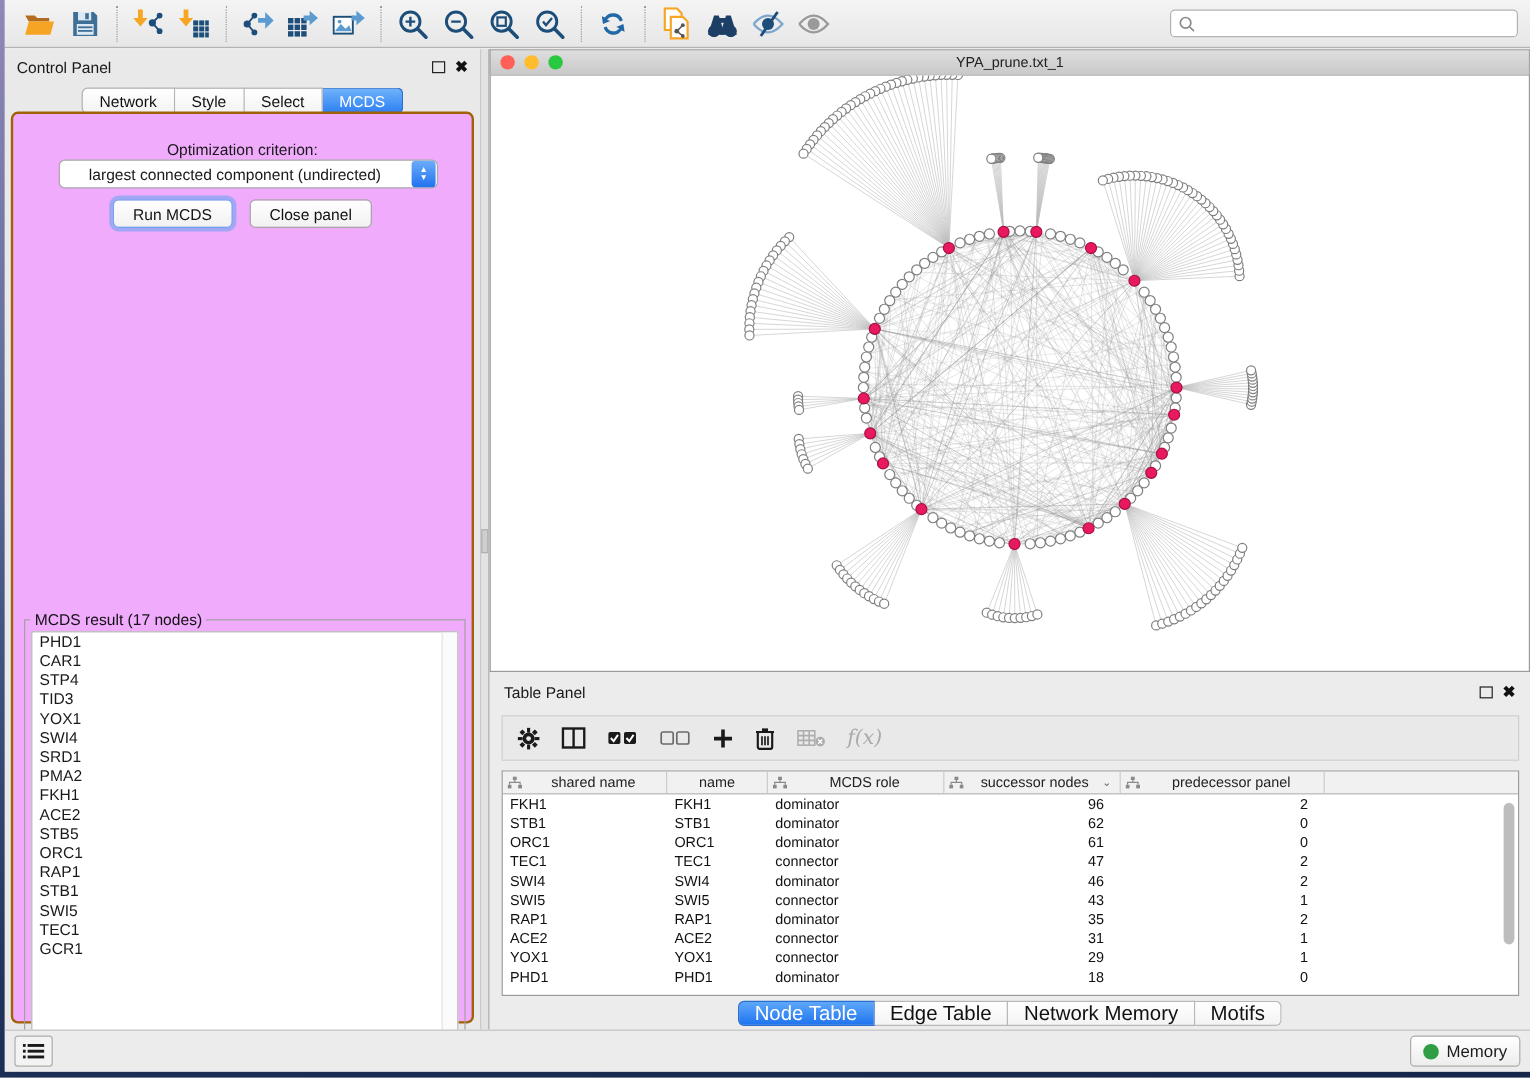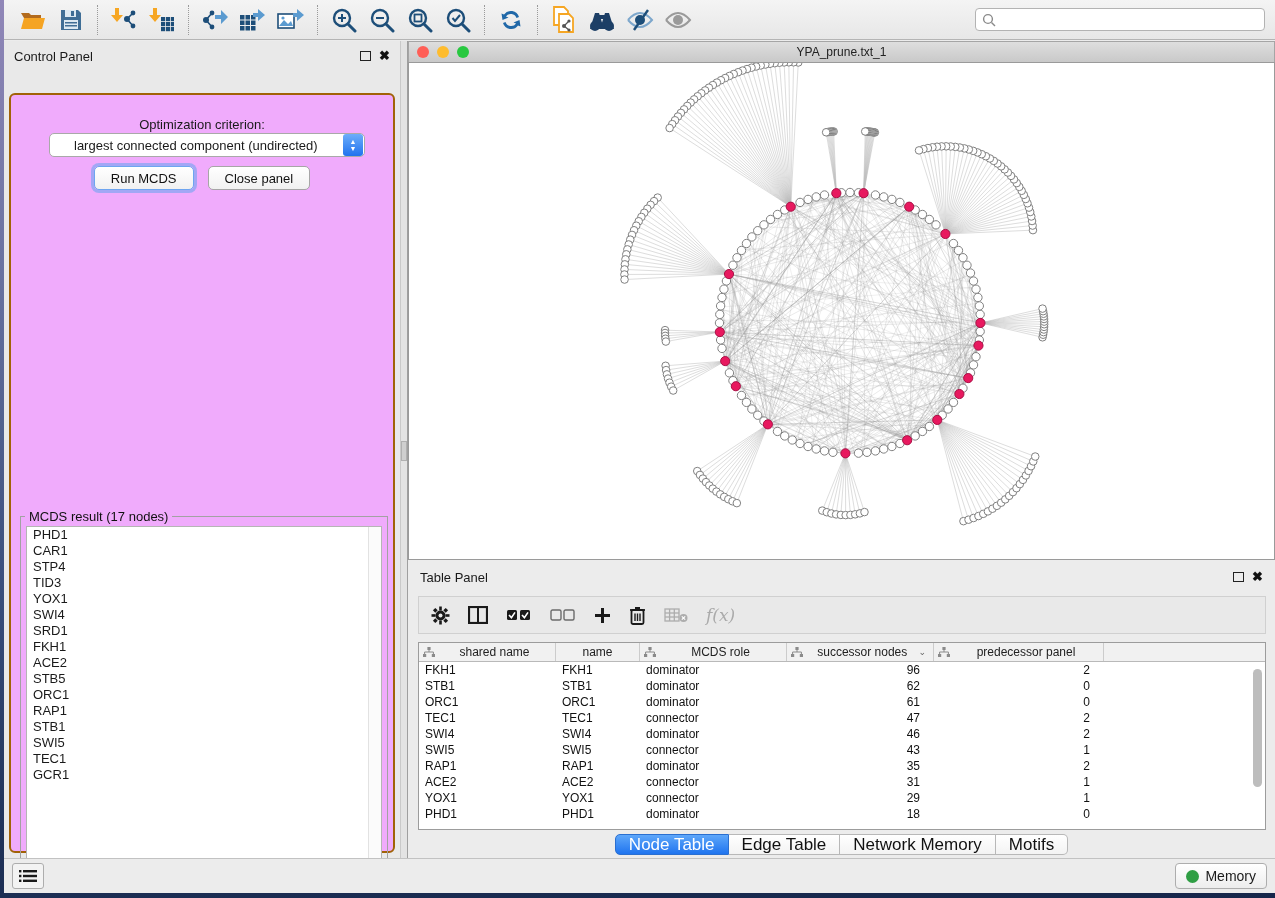--- a/index.html
+++ b/index.html
@@ -263,20 +263,28 @@
   </div>
 
   <div class="control-panel">
     <div class="cp-title-row">
       <span>Control Panel</span>
       <span class="panel-win-btns">
         <span class="float-btn"></span>
         <span class="close-btn">✖</span>
       </span>
     </div>
+    <div class="cp-tabs">
+        <div class="seg" id="cp-tabs">
+          <div class="tab">Network</div>
+          <div class="tab">Style</div>
+          <div class="tab">Select</div>
+          <div class="tab active">MCDS</div>
+        </div>
+      </div>
     <div class="cp-content">
       <div class="opt-label">Optimization criterion:</div>
       <div class="dropdown">
         <span class="dd-text">largest connected component (undirected)</span>
         <span class="dd-cap">
             <span>▲</span>
             <span>▼</span>
           </span>
       </div>
       <div class="btn-row">
@@ -287,20 +295,21 @@
         <legend>MCDS result (17 nodes)</legend>
         <div class="mcds-list" id="mcds-list">
           <div class="scroll-track"></div>
         <div class="mcds-item">PHD1</div>
             <div class="mcds-item">CAR1</div>
             <div class="mcds-item">STP4</div>
             <div class="mcds-item">TID3</div>
             <div class="mcds-item">YOX1</div>
             <div class="mcds-item">SWI4</div>
             <div class="mcds-item">SRD1</div>
+            <div class="mcds-item">PMA2</div>
             <div class="mcds-item">FKH1</div>
             <div class="mcds-item">ACE2</div>
             <div class="mcds-item">STB5</div>
             <div class="mcds-item">ORC1</div>
             <div class="mcds-item">RAP1</div>
             <div class="mcds-item">STB1</div>
             <div class="mcds-item">SWI5</div>
             <div class="mcds-item">TEC1</div>
             <div class="mcds-item">GCR1</div>
           </div>

